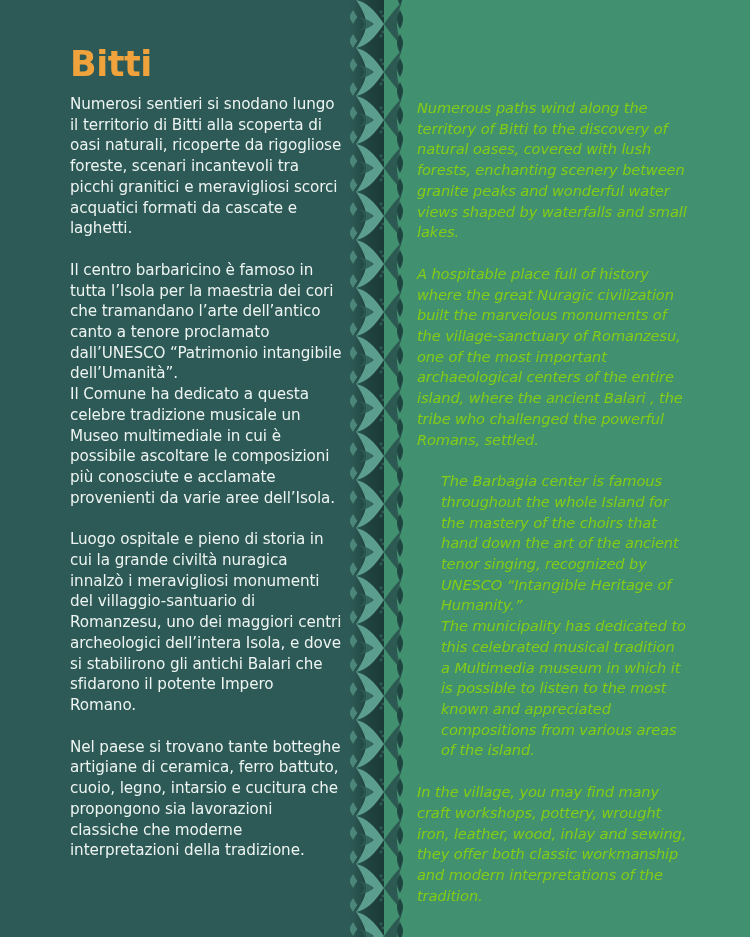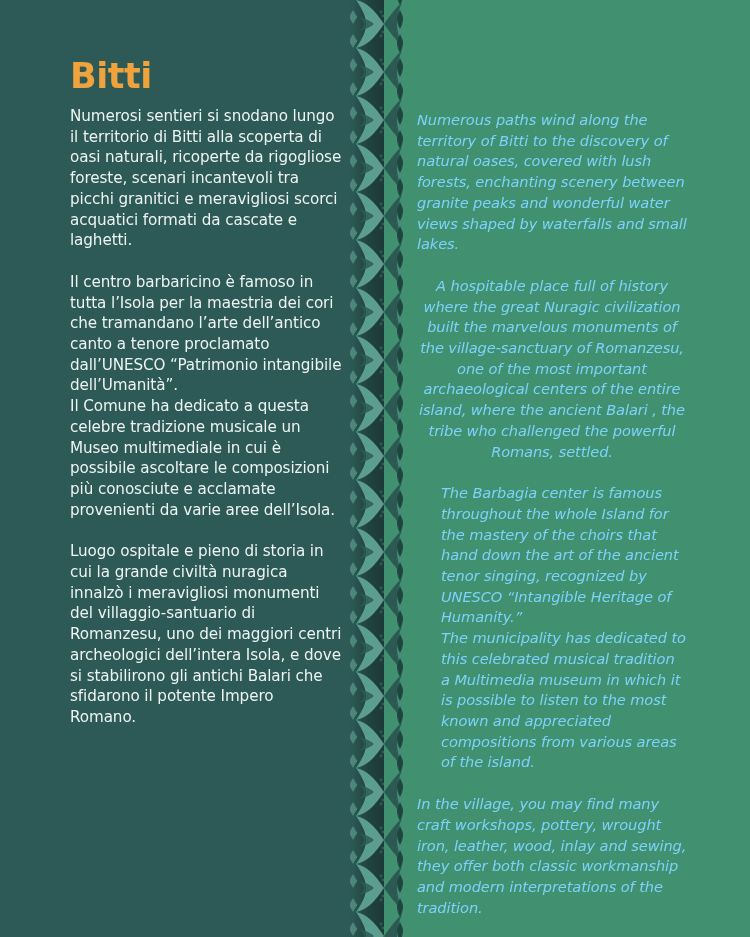--- a/index.html
+++ b/index.html
@@ -33,21 +33,21 @@
     position: absolute;
     left: 350px; top: 0;
     width: 58px; height: 937px;
     overflow: hidden;
   }
   .divider svg { display: block; }
 
   
   .col {
     position: absolute;
-    top: 12px;
+    top: 0;
     box-sizing: border-box;
   }
   .col-left {
     left: 70px;
     width: 275px;
     padding-top: 44px;
   }
   .col-right {
     left: 417px;
     width: 270px;
@@ -71,21 +71,21 @@
     color: #edf4f1;
     font-weight: 400;
     letter-spacing: -0.1px;
   }
   .para-it:last-child { margin-bottom: 0; }
 
   .para-en {
     margin: 0 0 21px 0;
     font-size: 14.6px;
     line-height: 20.7px;
-    color: #7dd3fc;
+    color: #84cc16;
     font-style: italic;
     letter-spacing: -0.1px;
   }
   .para-en:last-child { margin-bottom: 11px; }
 </style>
 </head>
 <body>
 
 <div id="page">
 
@@ -131,23 +131,24 @@
       <rect x="0" y="0" width="6" height="937" fill="#2d5a56" opacity="0.35"></rect>
     </svg>
   </div>
 
   <div class="col col-left">
     <h1 class="title">Bitti</h1>
     <p class="para-it" style="white-space: pre-line;">Numerosi sentieri si snodano lungo il territorio di Bitti alla scoperta di oasi naturali, ricoperte da rigogliose foreste, scenari incantevoli tra picchi granitici e meravigliosi scorci acquatici formati da cascate e laghetti.</p>
     <p class="para-it" style="white-space: pre-line;">Il centro barbaricino è famoso in tutta l’Isola per la maestria dei cori che tramandano l’arte dell’antico canto a tenore proclamato dall’UNESCO “Patrimonio intangibile dell’Umanità”.
 Il Comune ha dedicato a questa celebre tradizione musicale un Museo multimediale in cui è possibile ascoltare le composizioni più conosciute e acclamate provenienti da varie aree dell’Isola.</p>
     <p class="para-it" style="white-space: pre-line;">Luogo ospitale e pieno di storia in cui la grande civiltà nuragica innalzò i meravigliosi monumenti del villaggio-santuario di Romanzesu, uno dei maggiori centri archeologici dell’intera Isola, e dove si stabilirono gli antichi Balari che sfidarono il potente Impero Romano.</p>
+    <p class="para-it" style="white-space: pre-line;">Nel paese si trovano tante botteghe artigiane di ceramica, ferro battuto, cuoio, legno, intarsio e cucitura che propongono sia lavorazioni classiche che moderne interpretazioni della tradizione.</p>
   </div>
 
   <div class="col col-right">
     <p class="para-en" style="white-space: pre-line;">Numerous paths wind along the territory of Bitti to the discovery of natural oases, covered with lush forests, enchanting scenery between granite peaks and wonderful water views shaped by waterfalls and small lakes.</p>
-    <p class="para-en" style="white-space: pre-line; text-align: center;">A hospitable place full of history where the great Nuragic civilization built the marvelous monuments of the village-sanctuary of Romanzesu, one of the most important archaeological centers of the entire island, where the ancient Balari , the tribe who challenged the powerful Romans, settled.</p>
+    <p class="para-en" style="white-space: pre-line;">A hospitable place full of history where the great Nuragic civilization built the marvelous monuments of the village-sanctuary of Romanzesu, one of the most important archaeological centers of the entire island, where the ancient Balari , the tribe who challenged the powerful Romans, settled.</p>
     <p class="para-en" style="white-space: pre-line; margin-left: 24px;">The Barbagia center is famous throughout the whole Island for the mastery of the choirs that hand down the art of the ancient tenor singing, recognized by UNESCO “Intangible Heritage of Humanity.”
 The municipality has dedicated to this celebrated musical tradition a Multimedia museum in which it is possible to listen to the most known and appreciated compositions from various areas of the island.</p>
     <p class="para-en" style="white-space: pre-line;">In the village, you may find many craft workshops, pottery, wrought iron, leather, wood, inlay and sewing, they offer both classic workmanship and modern interpretations of the tradition.</p>
   </div>
 
 </div>
 
 </body></html>

